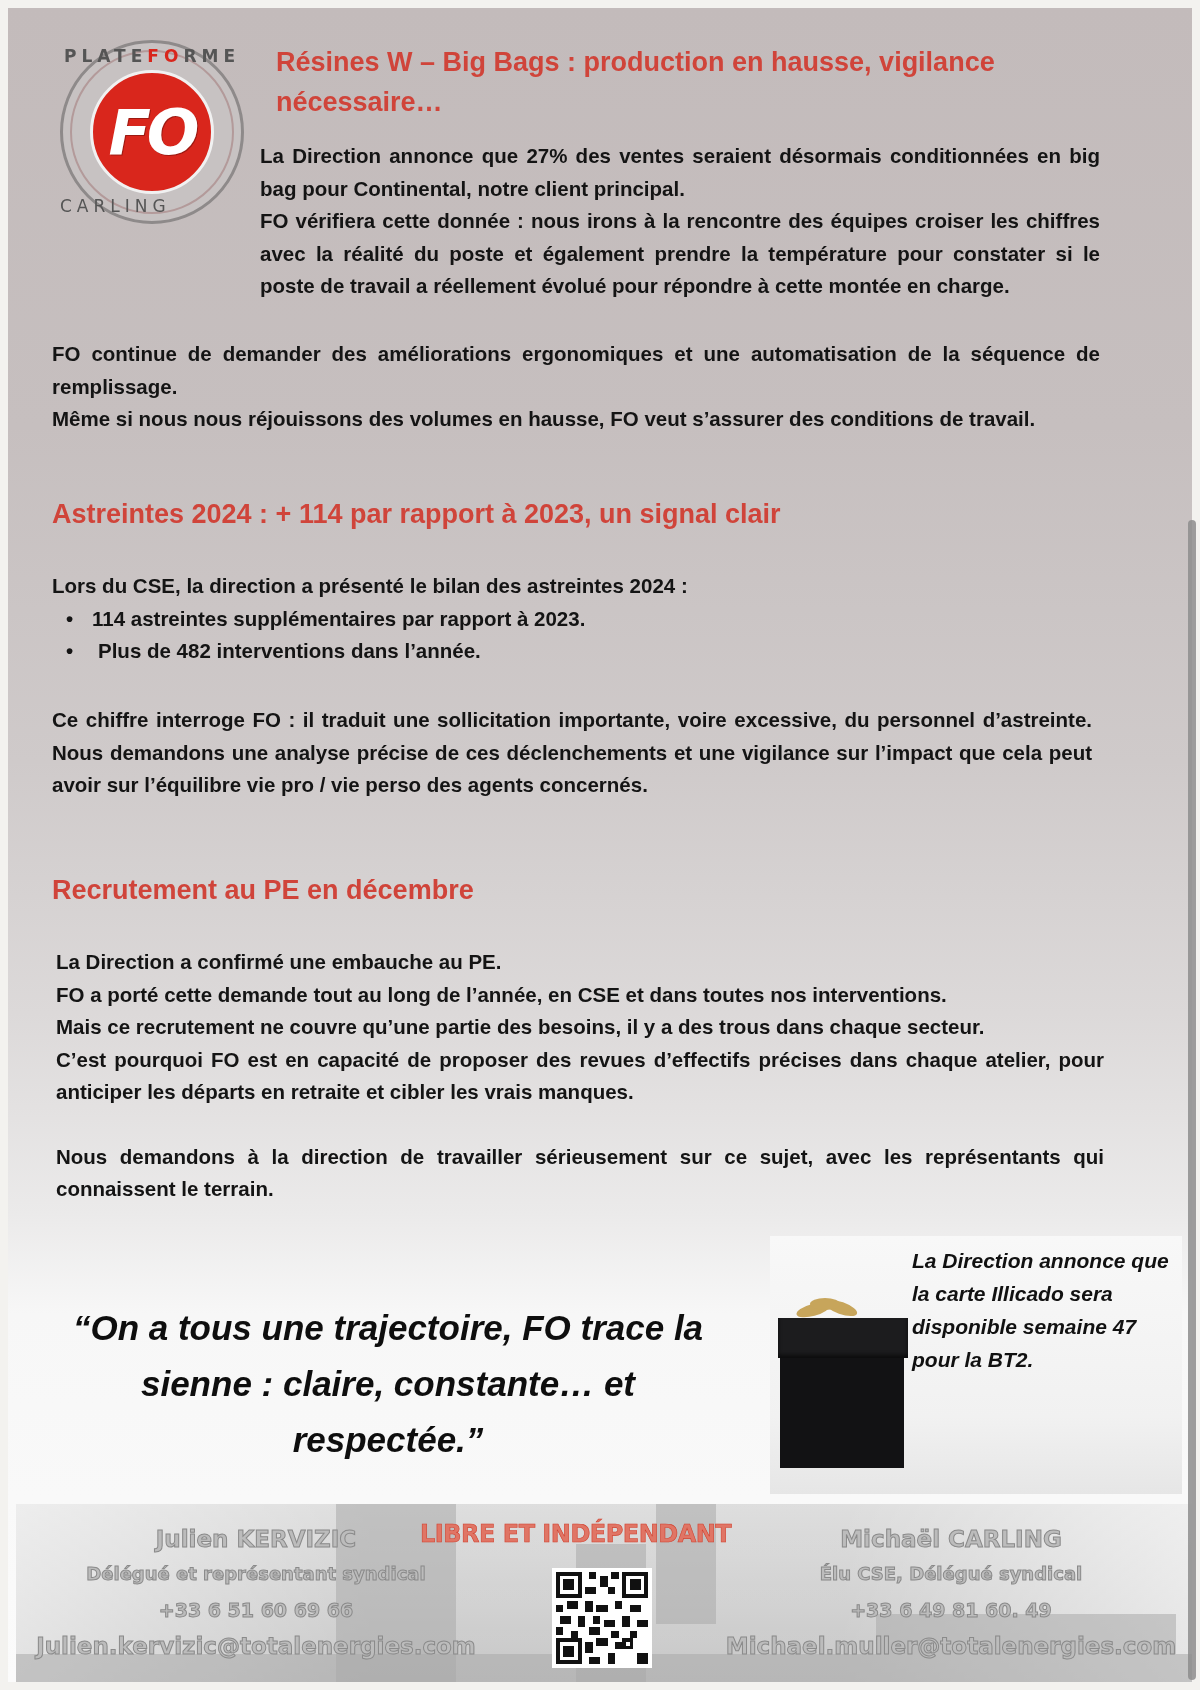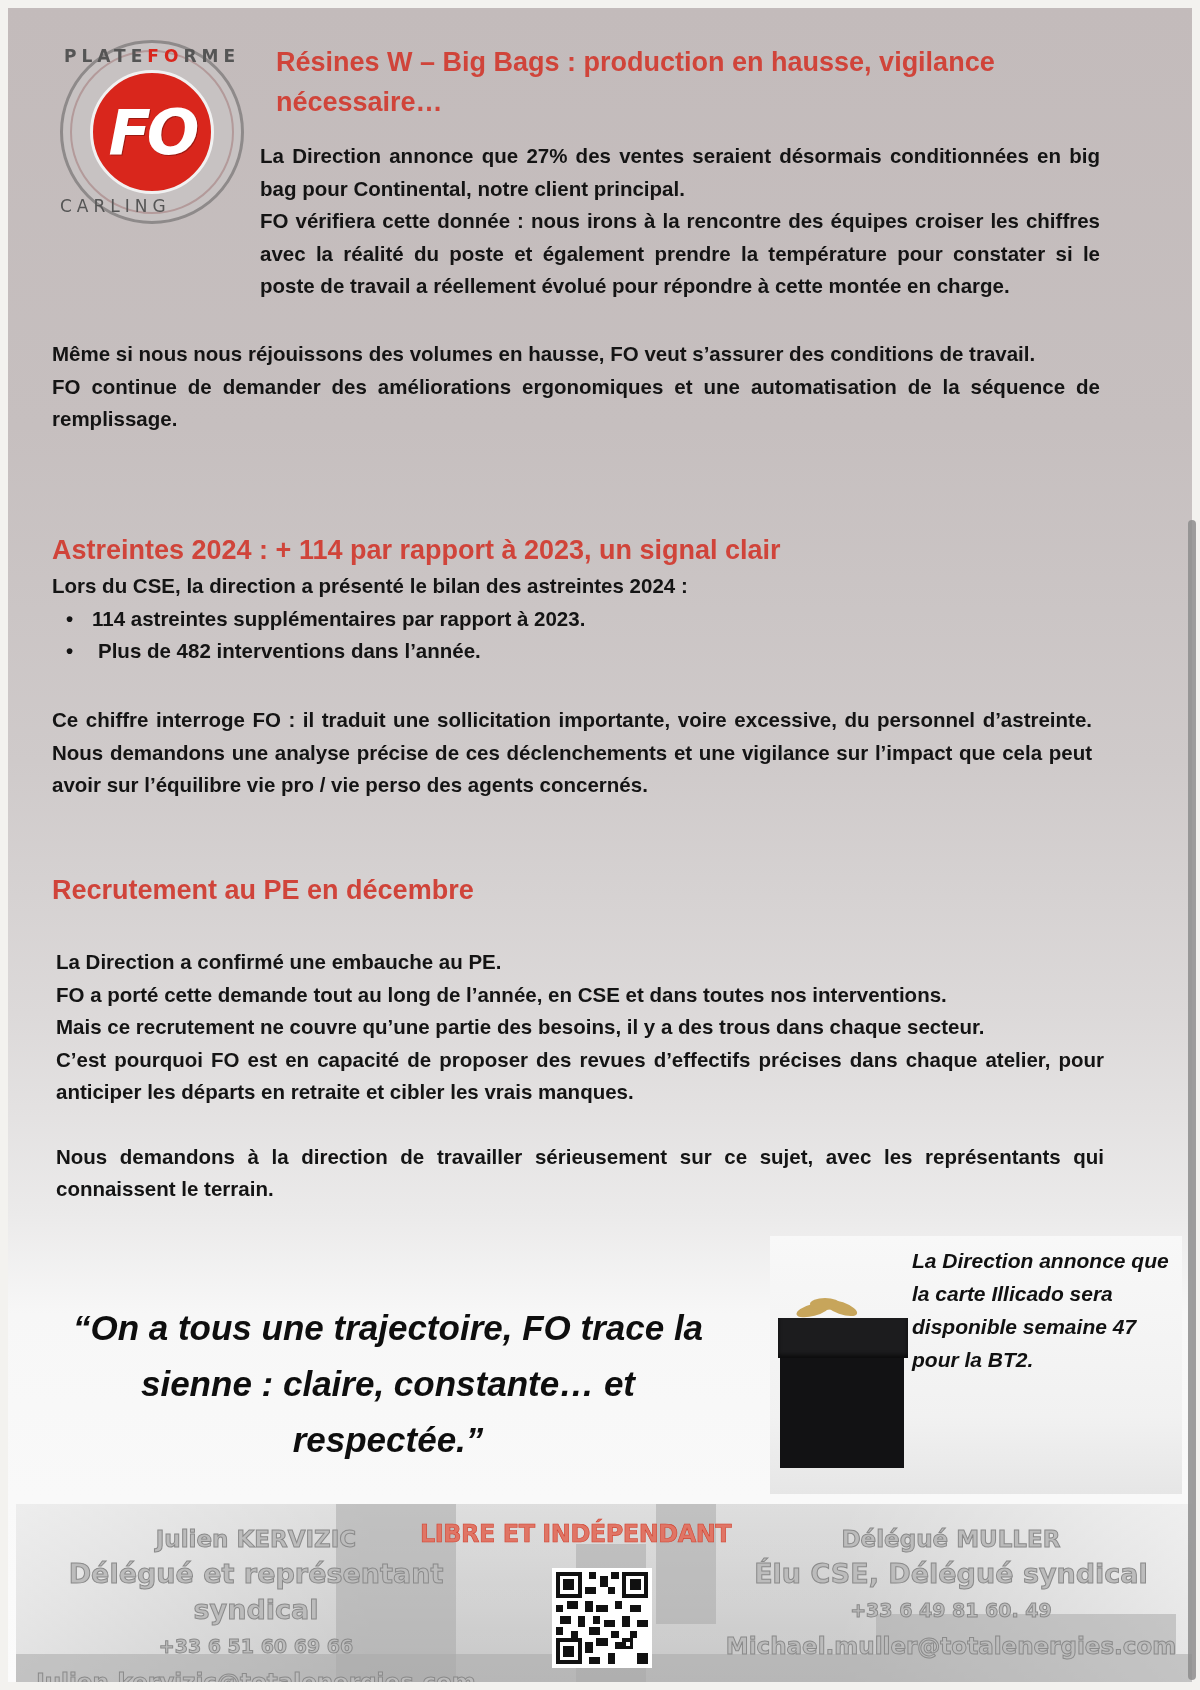--- a/index.html
+++ b/index.html
@@ -22,21 +22,21 @@
     .logo-text-top .fo { color: #d9261c; }
     .logo-text-bottom { position: absolute; left: 0; bottom: 8px; width: 184px; font-family: "DejaVu Sans", sans-serif; font-weight: normal; font-size: 17px; letter-spacing: 5px; color: #555; }
 
     .h-red { color: #d0443a; font-family: "Liberation Sans", sans-serif; font-weight: bold; font-size: 27px; line-height: 40px; }
     .body-text { color: #141414; font-family: "Liberation Sans", sans-serif; font-weight: bold; font-size: 20.5px; line-height: 32.5px; text-align: justify; }
 
     .sec1-title { position: absolute; left: 268px; top: 34px; width: 840px; }
     .sec1-p1 { position: absolute; left: 252px; top: 132px; width: 840px; }
     .sec1-p2 { position: absolute; left: 44px; top: 330px; width: 1048px; }
 
-    .sec2-title { position: absolute; left: 44px; top: 486px; width: 1040px; margin-top: 36px; }
+    .sec2-title { position: absolute; left: 44px; top: 486px; width: 1040px; }
     .sec2-body { position: absolute; left: 44px; top: 562px; width: 1040px; }
     .bullets { list-style: none; margin-left: 14px; }
     .bullets li { position: relative; padding-left: 26px; }
     .bullets li::before { content: "•"; position: absolute; left: 0; top: 0; }
     .bullets li.b2 { padding-left: 32px; }
     .sec2-p2 { position: absolute; left: 44px; top: 696px; width: 1040px; }
 
     .sec3-title { position: absolute; left: 44px; top: 862px; width: 1040px; }
     .sec3-body { position: absolute; left: 48px; top: 938px; width: 1048px; }
     .sec3-body p { margin: 0; }
@@ -53,21 +53,21 @@
     .gift-text { position: absolute; left: 142px; top: 8px; width: 262px; font-family: "Liberation Sans", sans-serif; font-weight: bold; font-style: italic; font-size: 21px; line-height: 33px; color: #111; }
 
     .footer { position: absolute; left: 8px; top: 1496px; width: 1184px; height: 178px;
       background:
         linear-gradient(to right, rgba(255,255,255,0.55), rgba(255,255,255,0.15) 30%, rgba(255,255,255,0.15) 70%, rgba(255,255,255,0.6)),
         linear-gradient(to bottom, #d8d8d8 0%, #c9c9c9 60%, #bdbdbd 100%);
     }
     .silhouette { position: absolute; background: #aaa; opacity: .55; }
     .contact { position: absolute; text-align: center; font-family: "DejaVu Sans", sans-serif; font-weight: bold; color: #bcbcbc; -webkit-text-stroke: 1px #8a8a8a; }
     .contact .name { font-size: 23px; line-height: 34px; }
-    .contact .role { font-size: 27px; line-height: 36px; }
+    .contact .role { font-size: 18px; line-height: 36px; }
     .contact .phone { font-size: 19px; line-height: 36px; }
     .contact .email { font-size: 23px; line-height: 36px; }
     .contact-left { left: 10px; top: 18px; width: 460px; }
     .contact-right { left: 690px; top: 18px; width: 490px; }
     .slogan { position: absolute; left: 404px; top: 16px; width: 370px; text-align: left; font-family: "DejaVu Sans", sans-serif; font-weight: bold; font-size: 24px; color: #e07565; -webkit-text-stroke: 0.6px #d2412f; letter-spacing: -0.5px; }
     .qr { position: absolute; left: 536px; top: 64px; width: 100px; height: 100px; background: #fff; padding: 4px; }
     .qr svg { width: 92px; height: 92px; display: block; }
 
     .scrollbar-track { position: absolute; right: 4px; top: 8px; width: 10px; height: 1674px; }
     .scrollbar-thumb { position: absolute; right: 0px; top: 512px; width: 8px; height: 1160px; background: #8d8d8d; border-radius: 4px; opacity: .85; }
@@ -86,22 +86,22 @@
     </div>
     <div class="logo-text-bottom">CARLING</div>
   </div>
 
   <h2 class="h-red sec1-title">Résines W – Big Bags : production en hausse, vigilance nécessaire…</h2>
   <div class="body-text sec1-p1">
     <p>La Direction annonce que 27% des ventes seraient désormais conditionnées en big bag pour Continental, notre client principal.</p>
     <p>FO vérifiera cette donnée : nous irons à la rencontre des équipes croiser les chiffres avec la réalité du poste et également prendre la température pour constater si le poste de travail a réellement évolué pour répondre à cette montée en charge.</p>
   </div>
   <div class="body-text sec1-p2">
+    <p>FO continue de demander des améliorations ergonomiques et une automatisation de la séquence de remplissage.</p>
     <p>Même si nous nous réjouissons des volumes en hausse, FO veut s’assurer des conditions de travail.</p>
-    <p>FO continue de demander des améliorations ergonomiques et une automatisation de la séquence de remplissage.</p>
   </div>
 
   <h2 class="h-red sec2-title">Astreintes 2024 : + 114 par rapport à 2023, un signal clair</h2>
   <div class="body-text sec2-body">
     <p>Lors du CSE, la direction a présenté le bilan des astreintes 2024 :</p>
     <ul class="bullets">
       <li>114 astreintes supplémentaires par rapport à 2023.</li>
       <li class="b2">Plus de 482 interventions dans l’année.</li>
     </ul>
   </div>
@@ -191,21 +191,21 @@
           <rect x="18" y="18" width="3" height="3"></rect>
             <rect x="19" y="19" width="1" height="1" fill="#fff"></rect>
           <rect x="9" y="23" width="3" height="2"></rect>
             <rect x="14" y="22" width="2" height="3"></rect>
             <rect x="22" y="22" width="3" height="3"></rect>
         </g>
       </svg>
     </div>
 
     <div class="contact contact-right">
-      <div class="name">Délégué MULLER</div>
+      <div class="name">Michaël CARLING</div>
       <div class="role">Élu CSE, Délégué syndical</div>
       <div class="phone">+33 6 49 81 60. 49</div>
       <div class="email">Michael.muller@totalenergies.com</div>
     </div>
   </div>
 </div>
 
 <div class="scrollbar-track">
   <div class="scrollbar-thumb"></div>
 </div>

